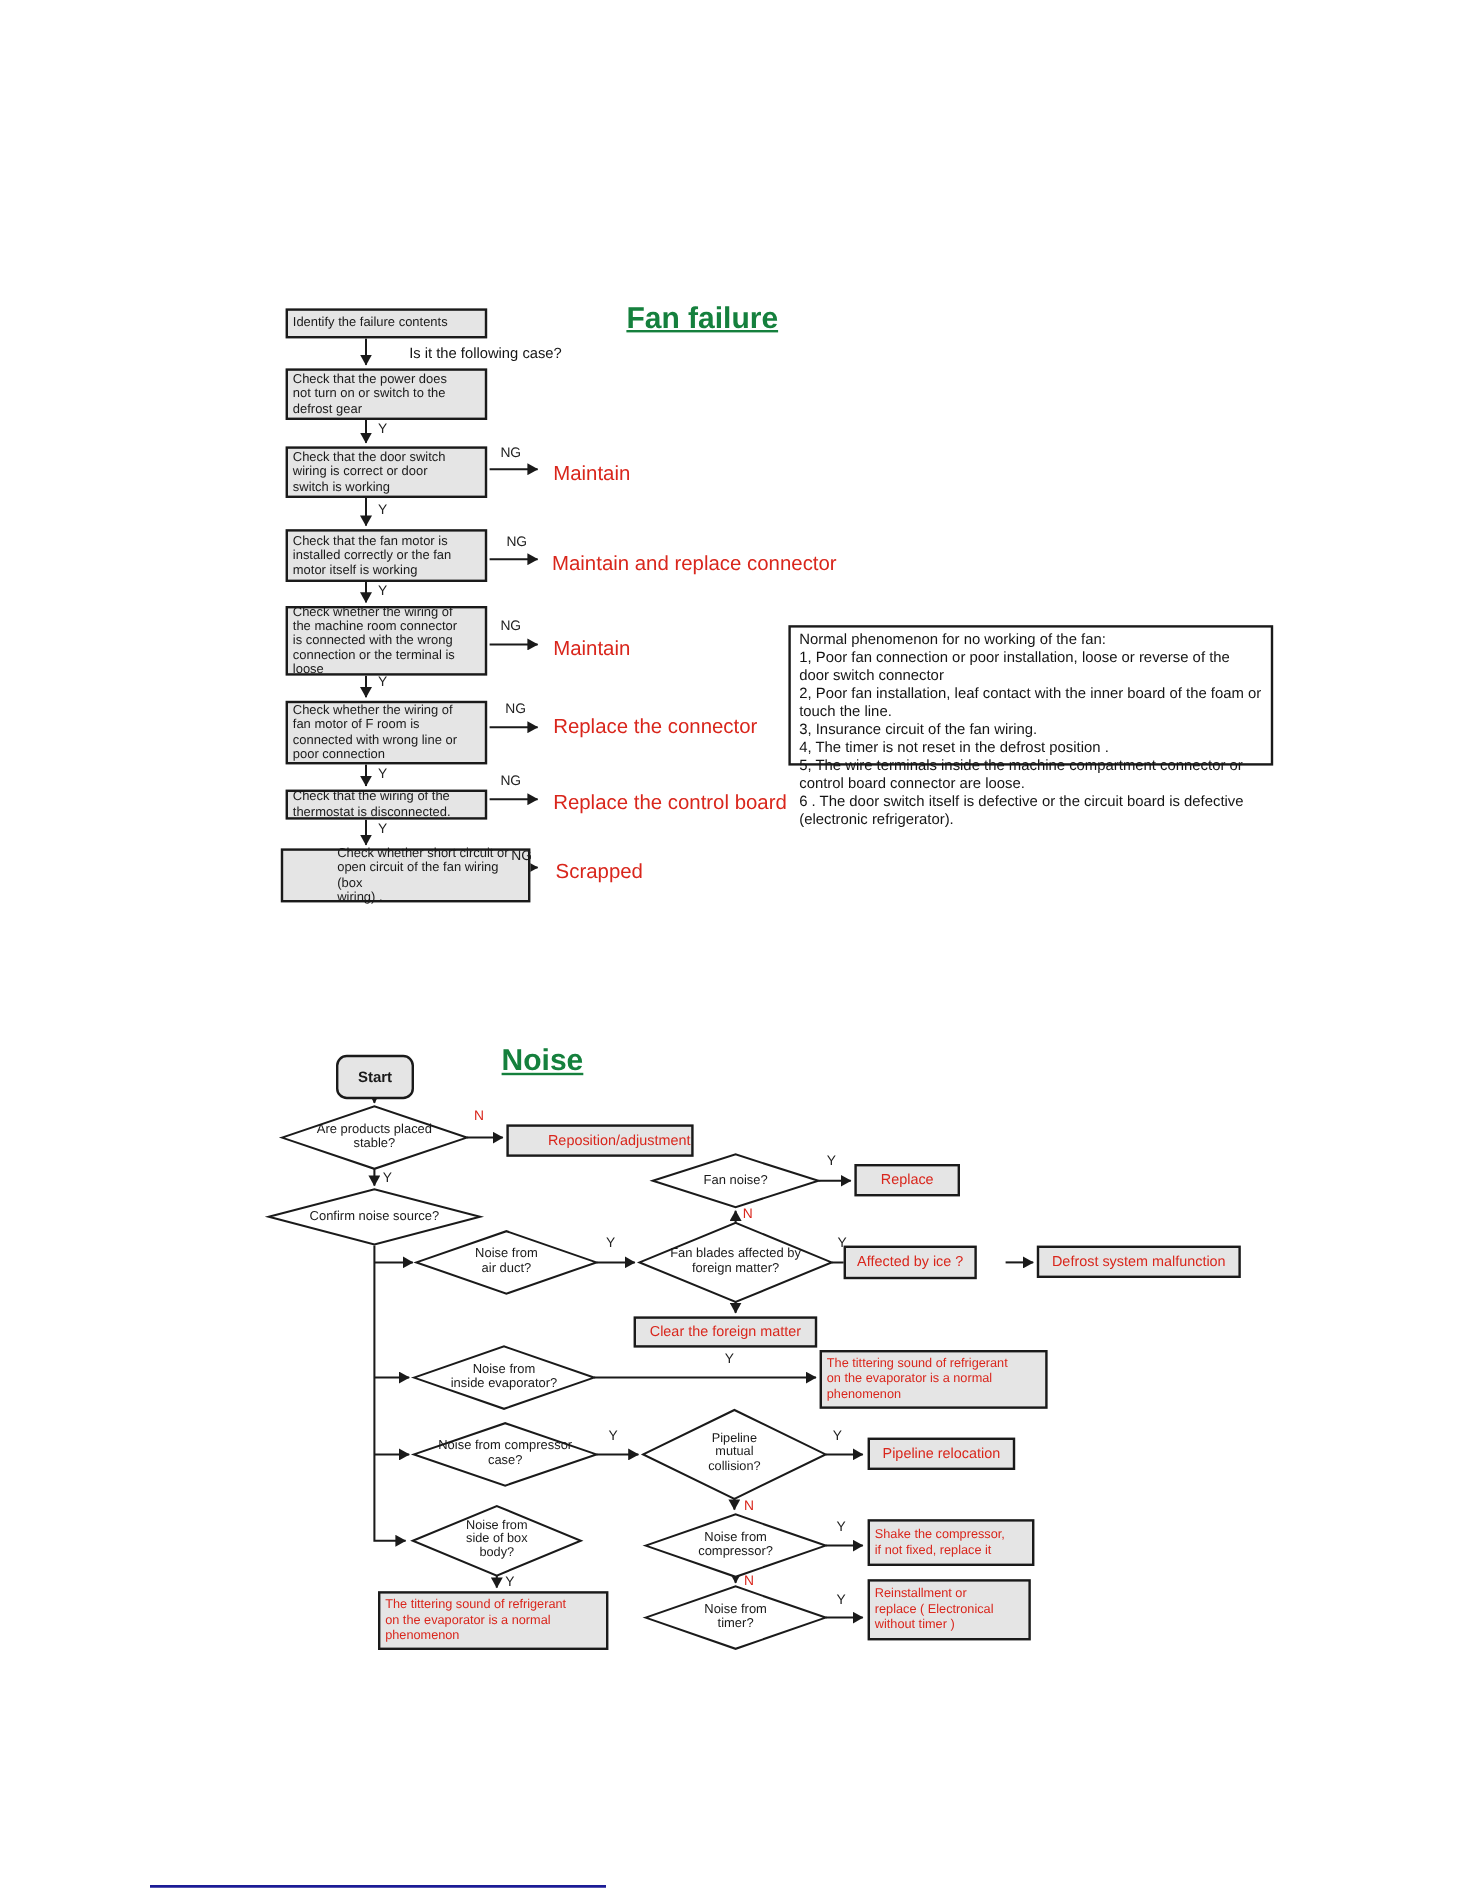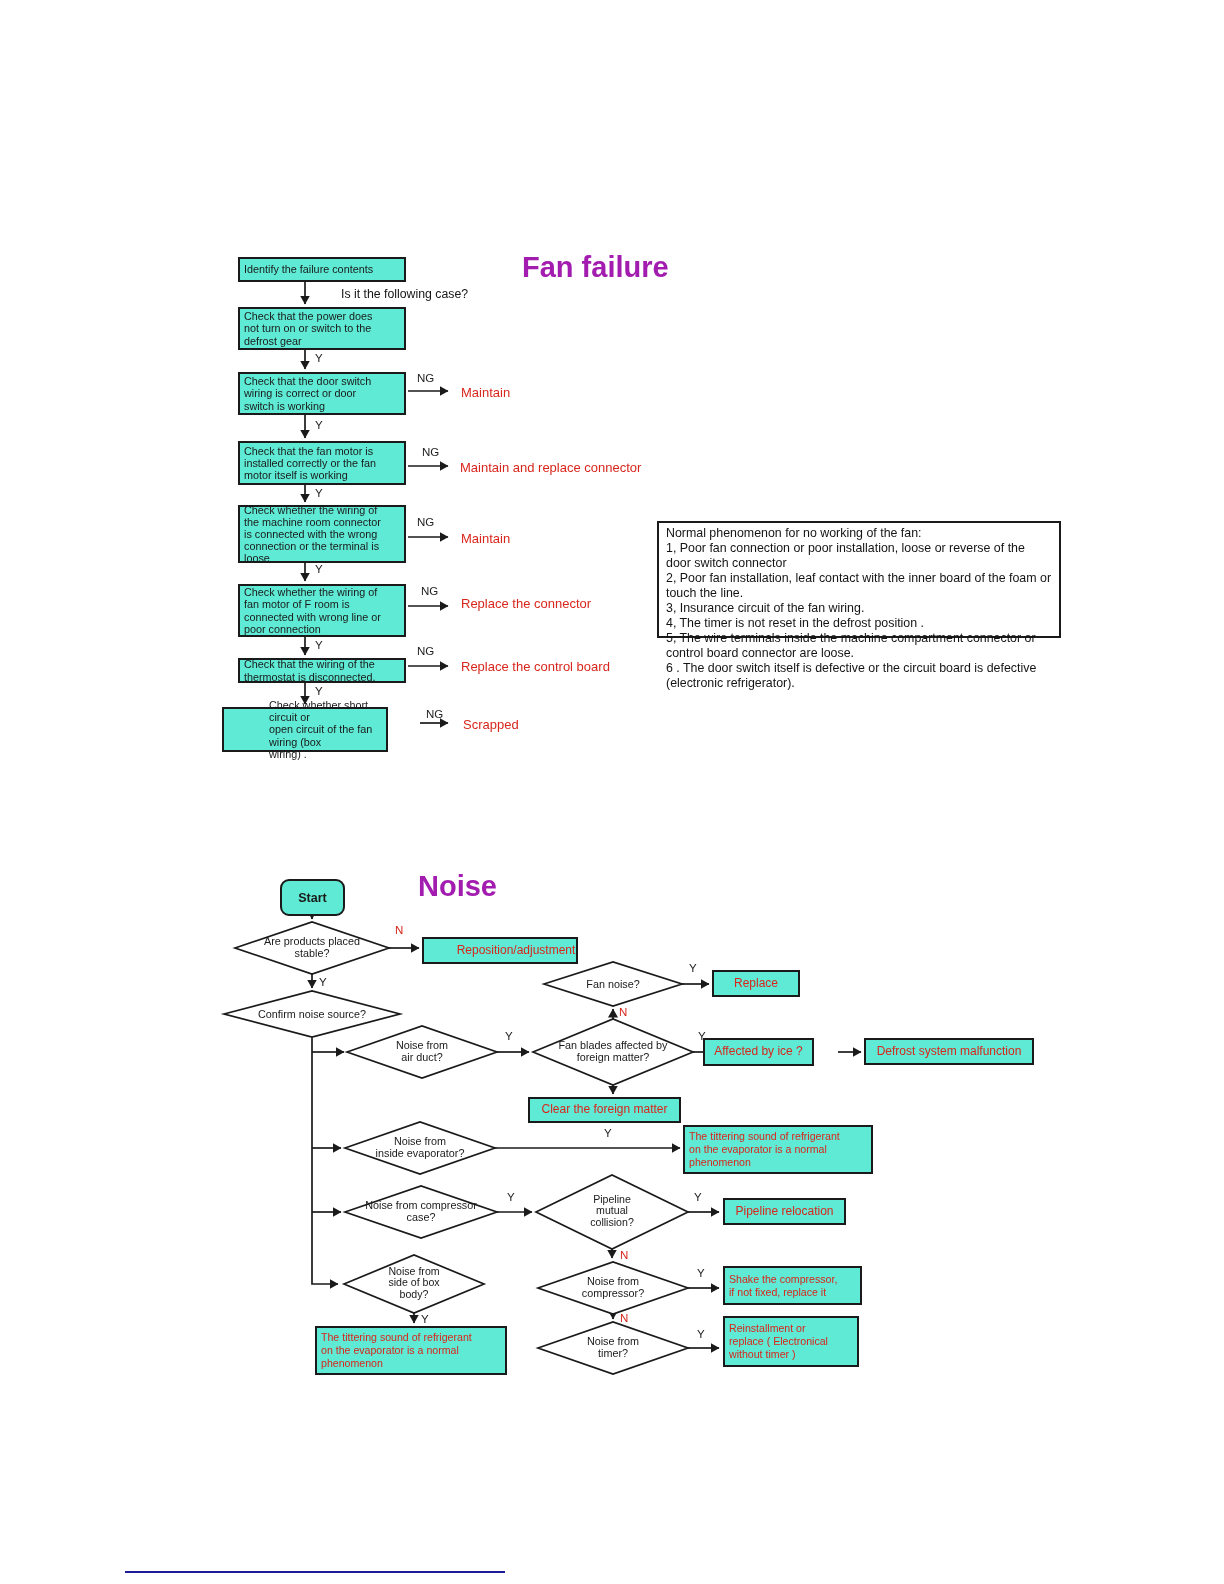--- a/index.html
+++ b/index.html
@@ -1,34 +1,34 @@
 <!DOCTYPE html>
 <html style="--red: #d9261c; --blue: #1c1c96;"><head>
 <meta charset="utf-8">
 <style>
   :root { --red:#d9261c; --blue:#1c1c96; --ink:#1a1a1a; }
   html,body { margin:0; padding:0; background:#fff; }
   .page { position:relative; width:1224px; height:1584px; background:#fff;
           font-family:"Liberation Sans","DejaVu Sans",sans-serif; overflow:hidden; }
   svg.layer { position:absolute; left:0; top:0; }
-  .title { position:absolute; font-weight:bold; color:#a21caf; font-size:29px; white-space:pre; }
-  .box { position:absolute; box-sizing:border-box; border:2px solid var(--ink); background:#5eead4;
+  .title { position:absolute; font-weight:bold; color:#15803d; font-size:25px; white-space:pre;text-decoration:underline; }
+  .box { position:absolute; box-sizing:border-box; border:2px solid var(--ink); background:#e5e5e5;
          color:var(--ink); font-size:10.8px; line-height:1.12; display:flex; align-items:center;
          padding:2px 4px; white-space:pre-line; }
   .box.ctr { justify-content:center; text-align:center; }
   .box.redtx { color:var(--red); font-size:12px; }
   .box.redsm { color:var(--red); font-size:10.6px; line-height:1.22; }
   .rounded { border-radius:9px; font-weight:bold; font-size:12.5px; justify-content:center; }
   .dtext { position:absolute; transform:translate(-50%,-50%); text-align:center; white-space:pre;
            font-size:10.8px; line-height:1.13; color:var(--ink); }
   .dtext.tight { font-size:10.6px; line-height:1.08;text-align:center; }
   .lbl { position:absolute; font-size:11.5px; color:#222; white-space:pre; }
   .lbl.red { color:var(--red); }
   .qlbl { position:absolute; font-size:12.3px; color:#141414; white-space:pre; }
-  .rlbl { position:absolute; font-size:13px; color:var(--red); white-space:pre; }
+  .rlbl { position:absolute; font-size:17px; color:var(--red); white-space:pre; }
   .note { position:absolute; left:657px; top:521px; width:404px; height:117px; box-sizing:border-box;
           border:2px solid var(--ink); padding:3px 7px; font-size:12.4px; line-height:15px; color:#141414; }
   .bluerule { stroke:var(--blue); stroke-width:2.2; }
 </style>
 </head>
 <body>
 
 <div class="page">
 
   <svg class="layer" width="1224" height="1584" viewBox="0 0 1224 1584">
@@ -119,21 +119,21 @@
 loose</div>
 
   <div class="box" style="left:238px; top:584px; width:168px; height:53px;">Check whether the wiring of
 fan motor of F room is
 connected with wrong line or
 poor connection</div>
 
   <div class="box" style="left:238px; top:658px; width:168px; height:25px;">Check that the wiring of the
 thermostat is disconnected.</div>
 
-  <div class="box" style="left:222px; top:707px; width:166px; height:45px;padding-left:45px;">Check whether short circuit or
+  <div class="box" style="left:234px; top:707px; width:208px; height:45px;padding-left:45px;">Check whether short circuit or
 open circuit of the fan wiring (box
 wiring) .</div>
 
   <div class="lbl" style="left:315px; top:352px;">Y</div>
   <div class="lbl" style="left:315px; top:419px;">Y</div>
   <div class="lbl" style="left:315px; top:487px;">Y</div>
   <div class="lbl" style="left:315px; top:563px;">Y</div>
   <div class="lbl" style="left:315px; top:639px;">Y</div>
   <div class="lbl" style="left:315px; top:685px;">Y</div>
 

